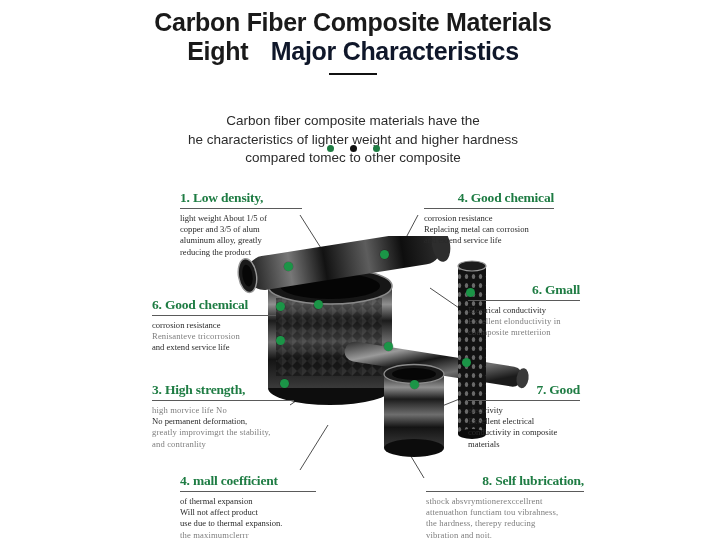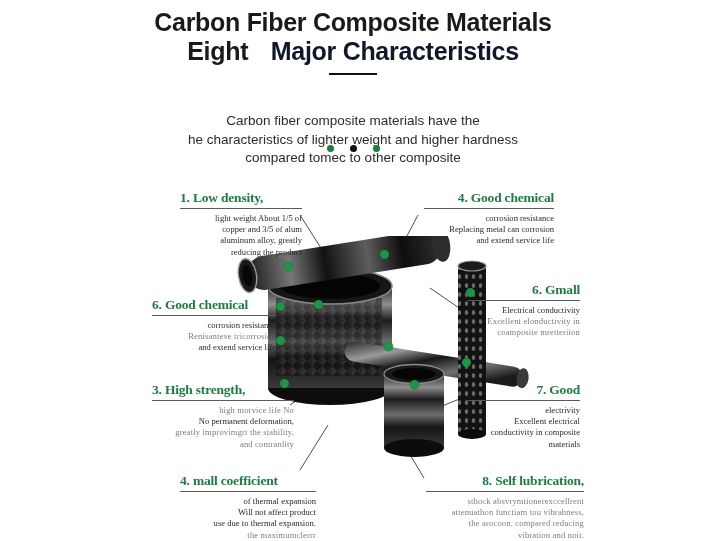--- a/index.html
+++ b/index.html
@@ -44,21 +44,21 @@
   
   .callout{position:absolute;font-family:Liberation Serif, serif;}
   .callout .head{
     font-size:13.5px;font-weight:bold;color:#1e7c43;
     white-space:nowrap;padding-bottom:2px;letter-spacing:-0.2px;
   }
   .callout .hr{height:1px;background:#5a5a5a;margin-bottom:4px;}
   .callout .body{
     font-size:8.6px;line-height:11.2px;color:#2a2a2a;
   }
-  .callout .body span{display:block;white-space:nowrap;text-align:right;}
+  .callout .body span{display:block;white-space:nowrap;}
   .callout .body span.fuzzy{
     color:#4a4a4a;opacity:.72;filter:blur(.35px);letter-spacing:.15px;
   }
   .callout.right .head{text-align:right;}
 
   
   #wires{position:absolute;left:0;top:0;width:706px;height:541px;}
 
   
   #photo{position:absolute;left:232px;top:236px;width:310px;height:230px;}
@@ -255,18 +255,18 @@
       <span>materials</span>
     </div>
   </div>
 
   <div class="callout right" style="left:426px;top:473px;width:158px;">
     <div class="head">8. Self lubrication,</div>
     <div class="hr"></div>
     <div class="body">
       <span class="fuzzy">sthock absvrymtionerexccellrent</span>
       <span class="fuzzy">attenuathon functiam tou vibrahness,</span>
-      <span class="fuzzy">the arocoon, compared reducing</span>
+      <span class="fuzzy">the hardness, therepy reducing</span>
       <span class="fuzzy">vibration and noit.</span>
     </div>
   </div>
 
 </div>
 
 </body></html>

